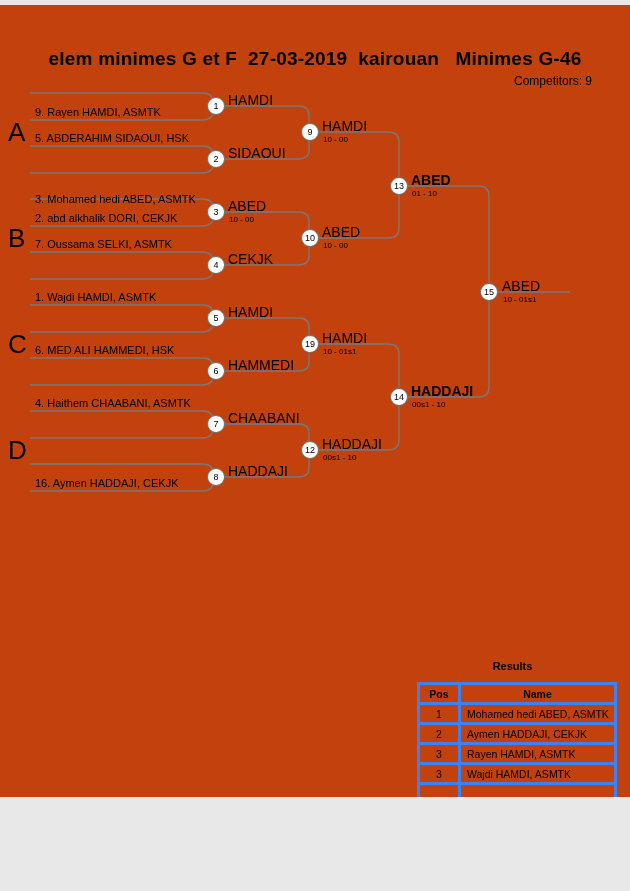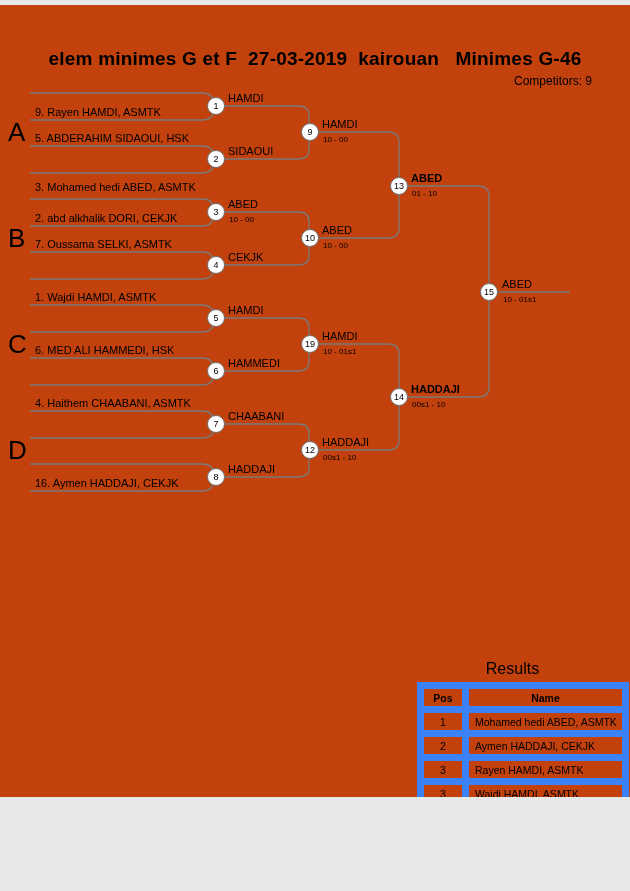--- a/index.html
+++ b/index.html
@@ -17,34 +17,34 @@
     font-size:12px;
   }
   svg.bracket { position:absolute; left:0; top:0; }
   .entry { position:absolute; left:35px; font-size:11px; white-space:nowrap; }
   .group-label { position:absolute; left:8px; font-size:26px; line-height:30px; }
   .mcircle {
     position:absolute; box-sizing:border-box; width:18px; height:18px;
     border:1px solid #6e6e6e; border-radius:50%; background:#fff;
     font-size:9px; display:flex; align-items:center; justify-content:center;
   }
-  .wname { position:absolute; font-size:11px; white-space:nowrap; }
+  .wname { position:absolute; font-size:14px; white-space:nowrap; }
   .wname.bold { font-weight:bold; }
   .wscore { position:absolute; font-size:8px; white-space:nowrap; }
   .results-title {
     position:absolute; left:417px; top:655px; width:191px; text-align:center;
-    font-size:16px; font-weight:normal;
+    font-size:11px; font-weight:bold;
   }
   .results-table {
     position:absolute; left:417px; top:677px; width:191px;
     border-collapse:collapse; border:2px solid #000;
     font-size:10.5px; table-layout:fixed;
   }
   .results-table th, .results-table td {
-    border:7px solid #3b82f6; height:17px; padding:0; overflow:hidden;
+    border:3px solid #3b82f6; height:17px; padding:0; overflow:hidden;
     font-weight:normal; white-space:nowrap;
   }
   .results-table th { font-weight:bold; text-align:center; }
   .col-pos { width:38px; text-align:center; }
   .col-name { width:153px; text-align:left; padding-left:6px !important; }
 </style>
 </head>
 <body>
 
 <div class="page">
@@ -91,21 +91,21 @@
     <path d="M498,287 H570"></path>
   </svg>
 
   <div class="group-label" style="top:112px">A</div>
   <div class="group-label" style="top:218px">B</div>
   <div class="group-label" style="top:324px">C</div>
   <div class="group-label" style="top:430px">D</div>
 
   <div class="entry" style="top:101px">9. Rayen HAMDI, ASMTK</div>
   <div class="entry" style="top:127px">5. ABDERAHIM SIDAOUI, HSK</div>
-  <div class="entry" style="top:176px">3. Mohamed hedi ABED, ASMTK</div>
+  <div class="entry" style="top:188px">3. Mohamed hedi ABED, ASMTK</div>
   <div class="entry" style="top:207px">2. abd alkhalik DORI, CEKJK</div>
   <div class="entry" style="top:233px">7. Oussama SELKI, ASMTK</div>
   <div class="entry" style="top:286px">1. Wajdi HAMDI, ASMTK</div>
   <div class="entry" style="top:339px">6. MED ALI HAMMEDI, HSK</div>
   <div class="entry" style="top:392px">4. Haithem CHAABANI, ASMTK</div>
   <div class="entry" style="top:472px">16. Aymen HADDAJI, CEKJK</div>
 
   <div class="mcircle" style="left:207px;top:92px">1</div>
   <div class="mcircle" style="left:207px;top:145px">2</div>
   <div class="mcircle" style="left:207px;top:198px">3</div>

